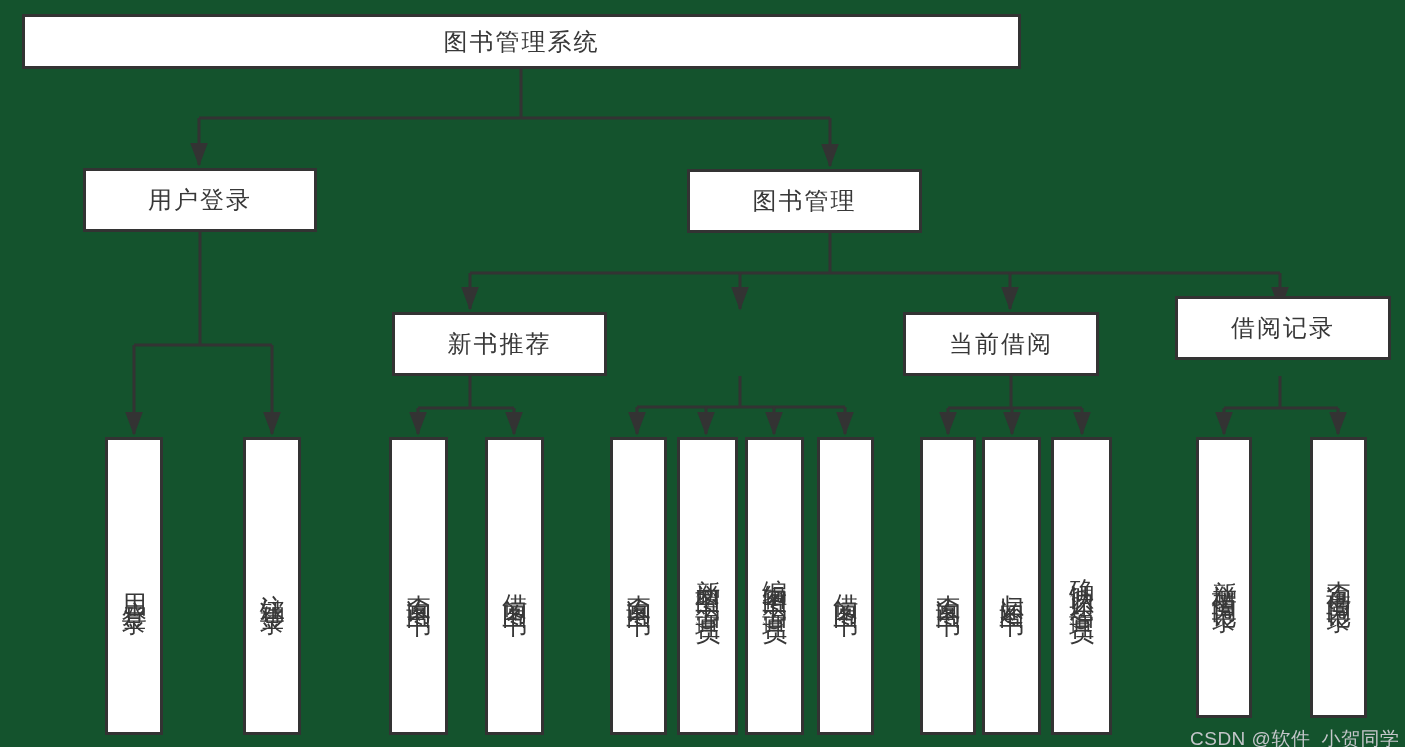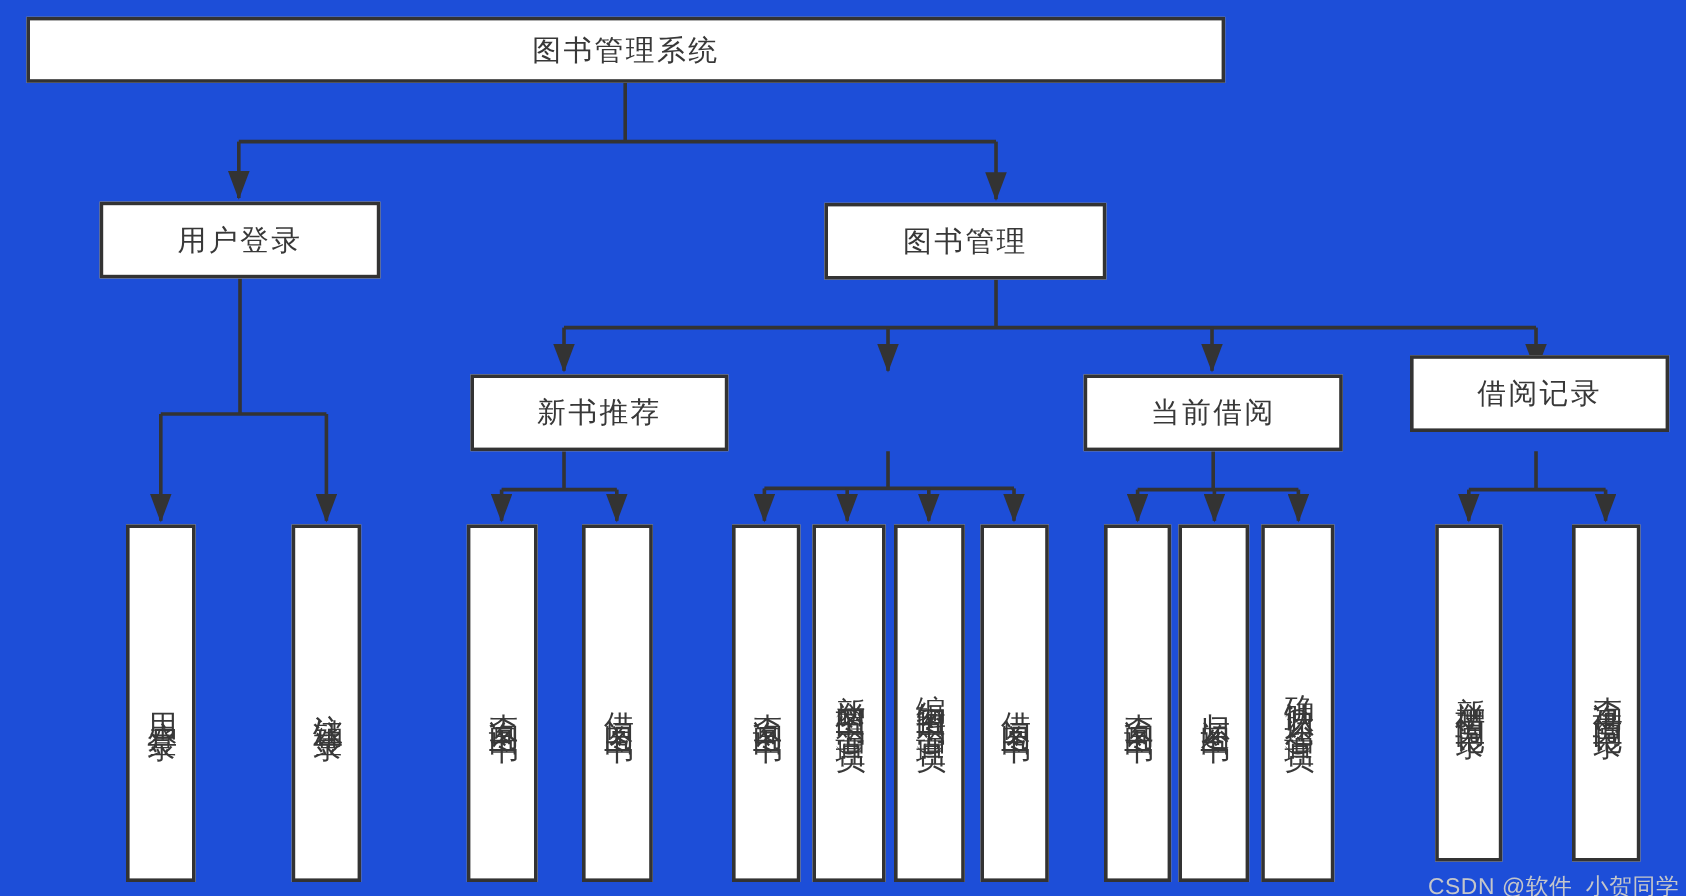--- a/index.html
+++ b/index.html
@@ -4,21 +4,21 @@
 <style>
   html, body {
     margin: 0;
     padding: 0;
     background: #ffffff;
   }
   #stage {
     position: relative;
     width: 1405px;
     height: 747px;
-    background: #1d4ed8;
+    background: #14532d;
     overflow: hidden;
     font-family: "Liberation Sans", "DejaVu Sans", sans-serif;
   }
   #connectors {
     position: absolute;
     left: 0;
     top: 0;
     width: 1405px;
     height: 747px;
   }
@@ -116,21 +116,21 @@
   <div class="box" style="left:83px; top:168px; width:234px; height:64px;">
     <span class="h-label">用户登录</span>
   </div>
   <div class="box" style="left:687px; top:169px; width:235px; height:64px;">
     <span class="h-label">图书管理</span>
   </div>
 
   <div class="box" style="left:363px; top:312px; width:215px; height:64px;margin-left:29px;">
     <span class="h-label">新书推荐</span>
   </div>
-  <div class="box" style="left:903px; top:312px; width:216px; height:64px;">
+  <div class="box" style="left:903px; top:312px; width:196px; height:64px;">
     <span class="h-label">当前借阅</span>
   </div>
   <div class="box" style="left:1175px; top:296px; width:216px; height:64px;">
     <span class="h-label">借阅记录</span>
   </div>
 
   <div class="box" style="left:105px; top:437px; width:58px; height:298px;">
     <span class="v-label">用户登录</span>
   </div>
   <div class="box" style="left:243px; top:437px; width:58px; height:298px;">

